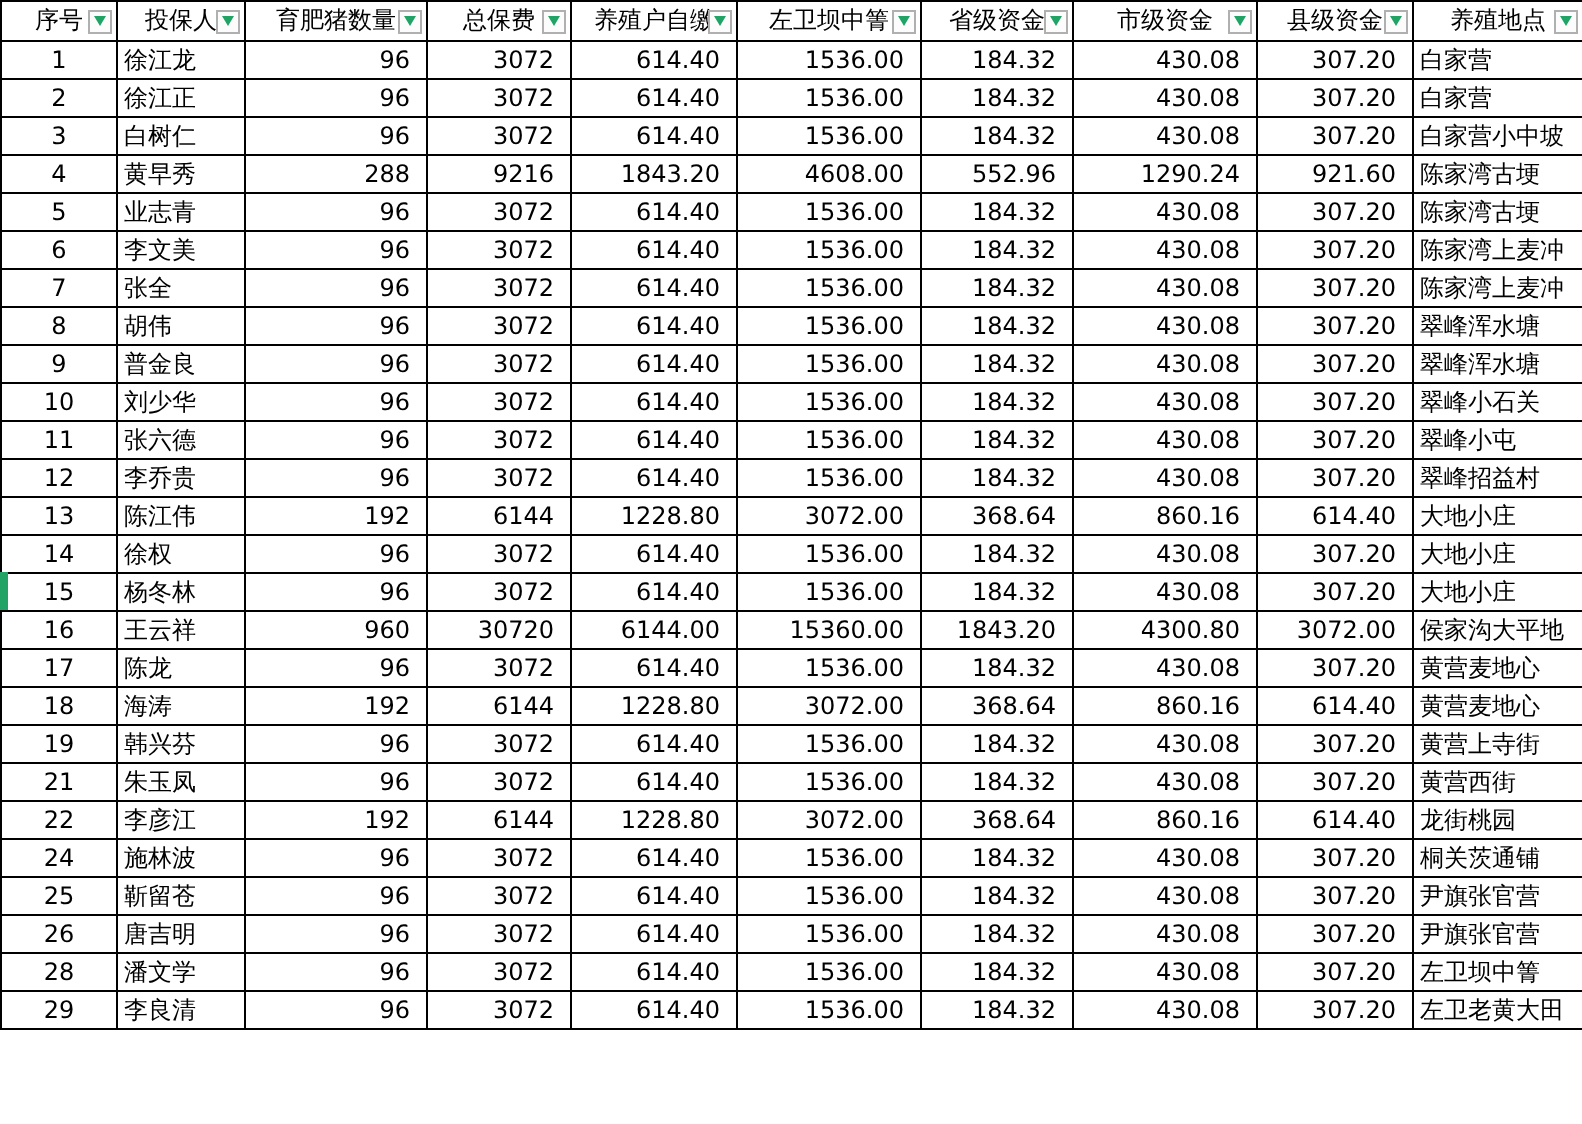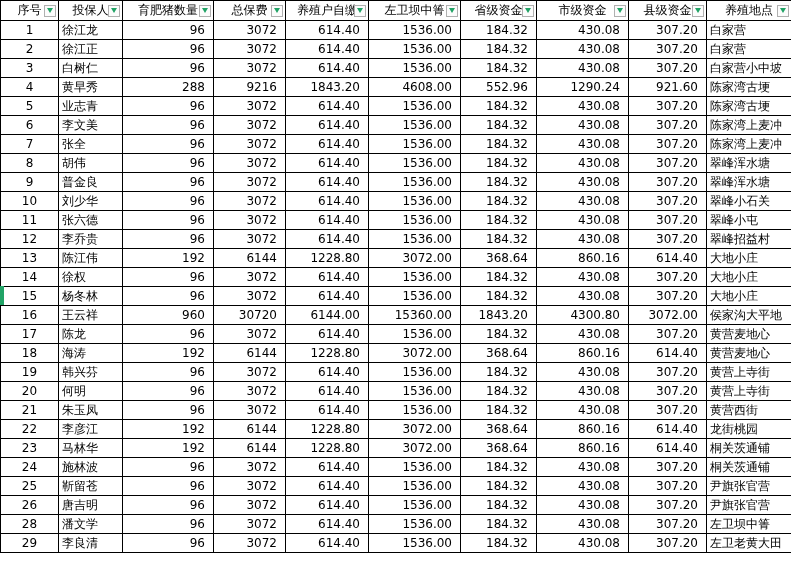--- a/index.html
+++ b/index.html
@@ -345,32 +345,20 @@
           <td class="align-left">韩兴芬</td>
           <td class="align-right">96</td>
           <td class="align-right">3072</td>
           <td class="align-right">614.40</td>
           <td class="align-right">1536.00</td>
           <td class="align-right">184.32</td>
           <td class="align-right">430.08</td>
           <td class="align-right">307.20</td>
           <td class="align-left">黄营上寺街</td>
         </tr>
-        <tr style="height: 18px;">
-          <td class="align-center">20</td>
-          <td class="align-left">何明</td>
-          <td class="align-right">96</td>
-          <td class="align-right">3072</td>
-          <td class="align-right">614.40</td>
-          <td class="align-right">1536.00</td>
-          <td class="align-right">184.32</td>
-          <td class="align-right">430.08</td>
-          <td class="align-right">307.20</td>
-          <td class="align-left">黄营上寺街</td>
-        </tr>
         <tr style="height: 18px; margin-top: 11px;">
           <td class="align-center">21</td>
           <td class="align-left">朱玉凤</td>
           <td class="align-right">96</td>
           <td class="align-right">3072</td>
           <td class="align-right">614.40</td>
           <td class="align-right">1536.00</td>
           <td class="align-right">184.32</td>
           <td class="align-right">430.08</td>
           <td class="align-right">307.20</td>
@@ -382,32 +370,20 @@
           <td class="align-right">192</td>
           <td class="align-right">6144</td>
           <td class="align-right">1228.80</td>
           <td class="align-right">3072.00</td>
           <td class="align-right">368.64</td>
           <td class="align-right">860.16</td>
           <td class="align-right">614.40</td>
           <td class="align-left">龙街桃园</td>
         </tr>
         <tr style="height: 18px;">
-          <td class="align-center">23</td>
-          <td class="align-left">马林华</td>
-          <td class="align-right">192</td>
-          <td class="align-right">6144</td>
-          <td class="align-right">1228.80</td>
-          <td class="align-right">3072.00</td>
-          <td class="align-right">368.64</td>
-          <td class="align-right">860.16</td>
-          <td class="align-right">614.40</td>
-          <td class="align-left">桐关茨通铺</td>
-        </tr>
-        <tr style="height: 18px;">
           <td class="align-center">24</td>
           <td class="align-left">施林波</td>
           <td class="align-right">96</td>
           <td class="align-right">3072</td>
           <td class="align-right">614.40</td>
           <td class="align-right">1536.00</td>
           <td class="align-right">184.32</td>
           <td class="align-right">430.08</td>
           <td class="align-right">307.20</td>
           <td class="align-left">桐关茨通铺</td>

